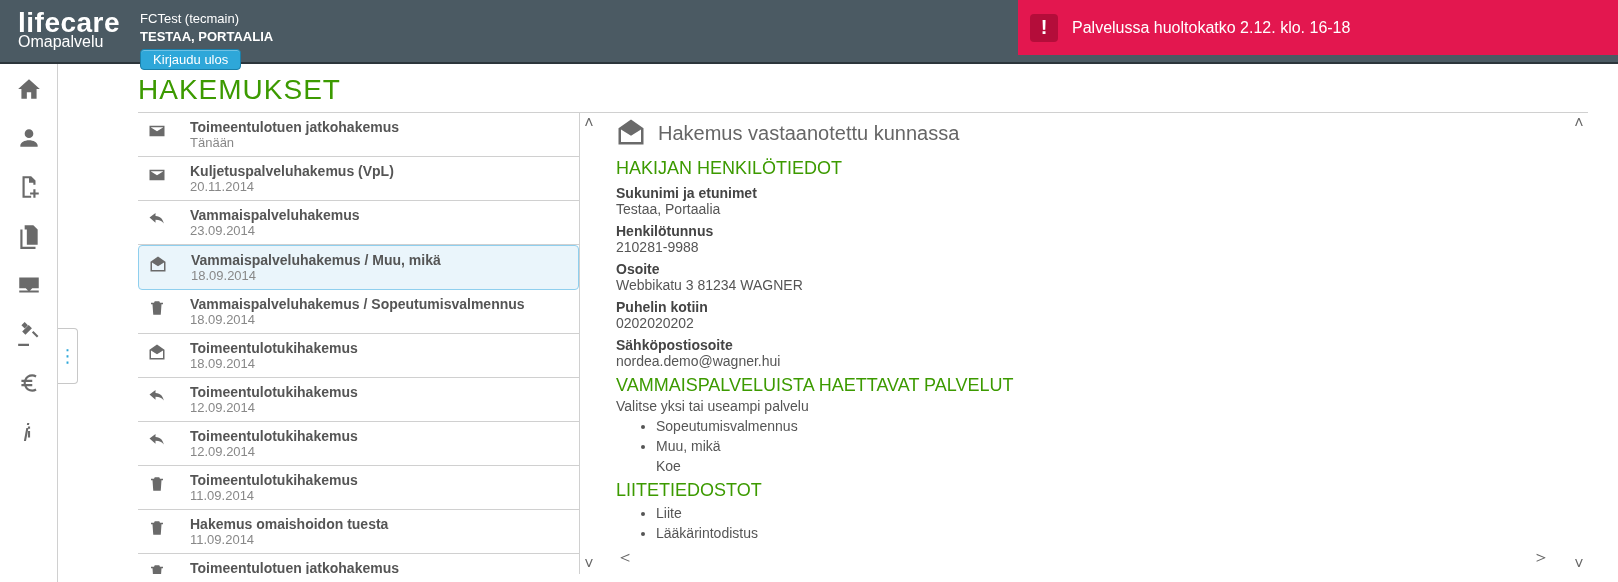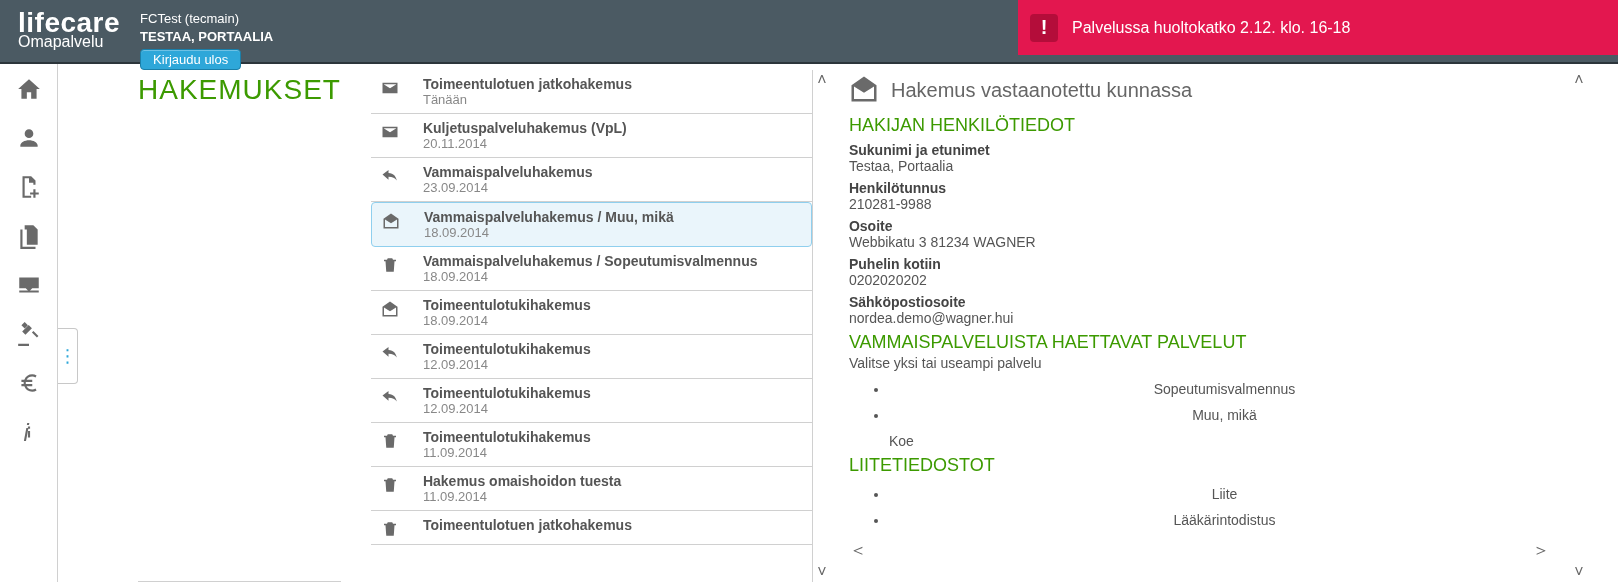--- a/index.html
+++ b/index.html
@@ -82,21 +82,21 @@
     border: 1px solid #c8c8c8;
     border-left: none;
     border-radius: 0 4px 4px 0;
     display: flex; align-items: center; justify-content: center;
     color: #2ea7d9;
     font-size: 18px;
     cursor: pointer;
   }
 
   
-  .main { flex: 1; display: flex; flex-direction: row; padding: 6px 0 0 80px; min-width: 0; }
+  .main { flex: 1; display: flex; flex-direction: column; padding: 6px 0 8px 80px; min-width: 0; }
   .page-title {
     color: #3c9a00;
     font-size: 28px;
     letter-spacing: 1px;
     padding: 4px 0 6px 0;
     border-bottom: 1px solid #d0d0d0;
     margin-right: 30px;
   }
   .columns { display: flex; flex: 1; min-height: 0; margin-right: 30px; }
 
@@ -156,21 +156,21 @@
 
   .detail-header { display: flex; align-items: center; gap: 12px; margin-bottom: 8px; }
   .detail-header svg { width: 30px; height: 30px; fill: #6a6a6a; }
   .detail-header-text { color: #666; font-size: 20px; }
 
   .section-title { color: #3c9a00; font-size: 18px; margin-top: 6px; margin-bottom: 2px; }
   .field-label { font-weight: bold; color: #444; margin-top: 6px; }
   .field-value { color: #555; }
   .hint { color: #555; margin-top: 2px; }
   ul.bullets { margin: 4px 0 4px 40px; color: #555; }
-  ul.bullets li { margin: 10px 0; text-align: center; }
+  ul.bullets li { margin: 4px 0; }
   .indent-val { margin-left: 40px; color: #555; }
 
   .h-scroll {
     display: flex; justify-content: space-between;
     color: #666; font-size: 18px; padding-right: 10px;
     margin-top: 4px;
   }
   .h-scroll span { cursor: pointer; }
 </style>
 </head>

